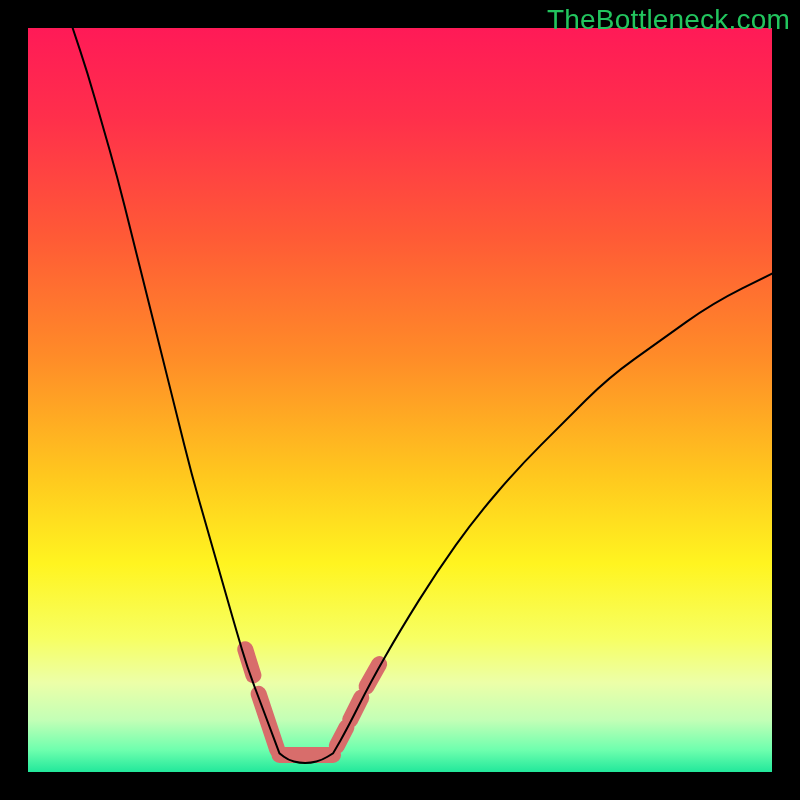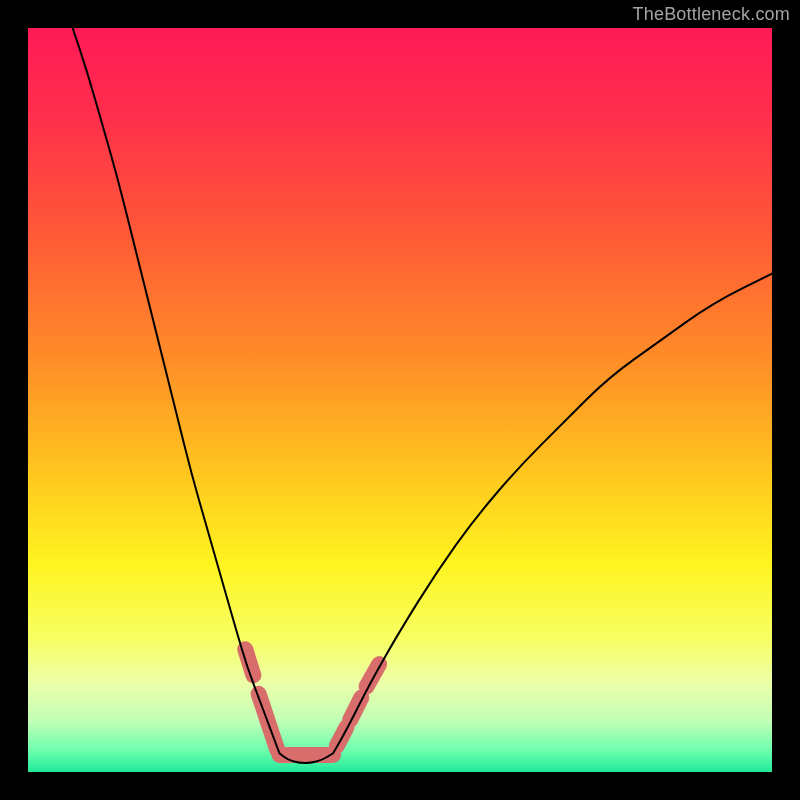--- a/index.html
+++ b/index.html
@@ -24,22 +24,22 @@
     top: 28px;
     left: 28px;
     width: 744px;
     height: 744px;
     overflow: hidden;
   }
   .watermark {
     position: absolute;
     top: 4px;
     right: 10px;
-    color: #a3a3a3;
-    font-size: 18px;
+    color: #22c55e;
+    font-size: 28px;
     font-weight: 500;
     letter-spacing: 0.2px;
     z-index: 30;
   }
   svg.bg {
     position: absolute;
     top: 0; left: 0;
     width: 744px;
     height: 744px;
   }

